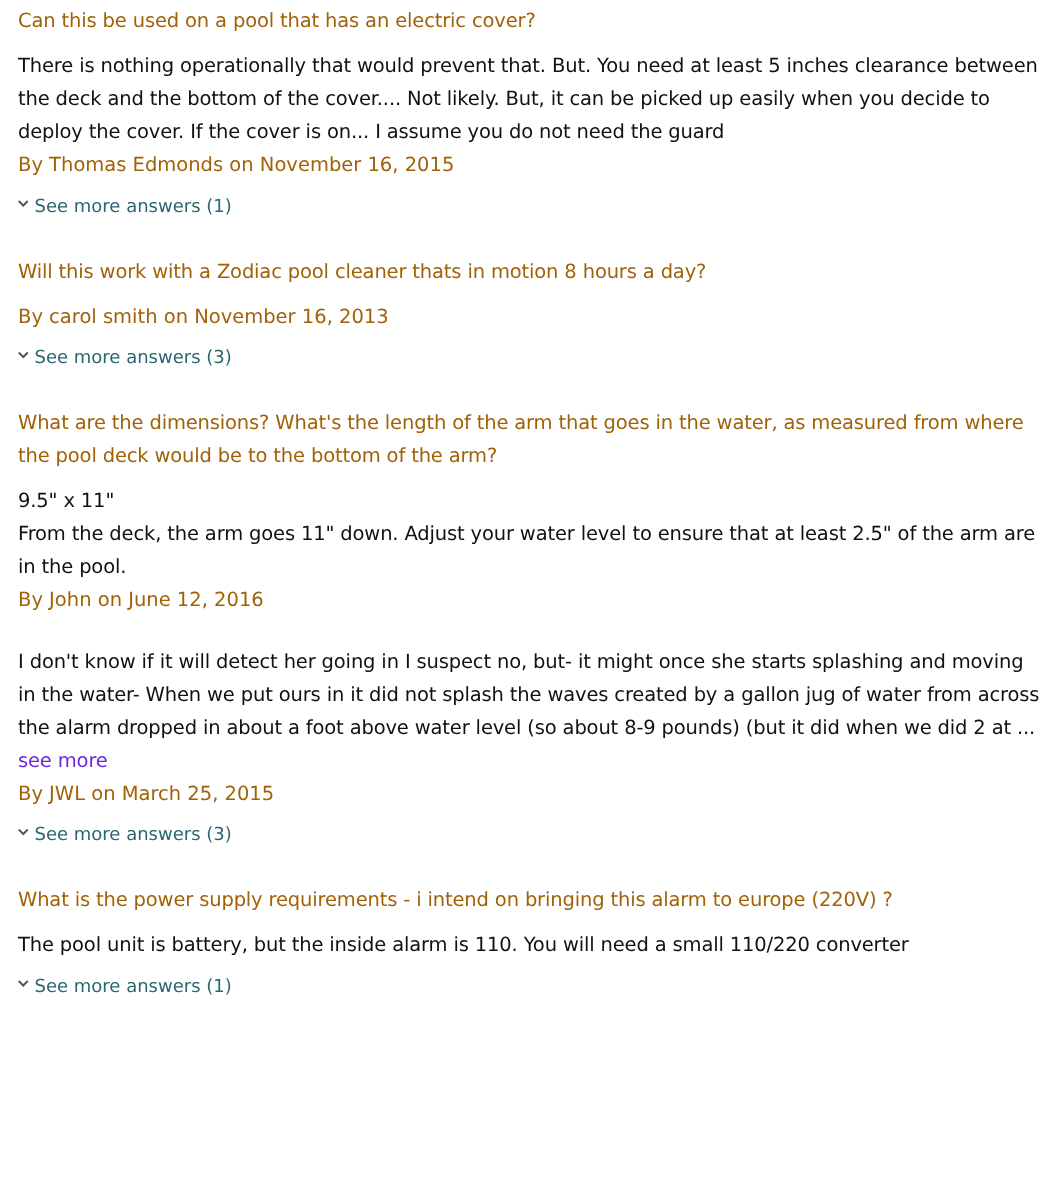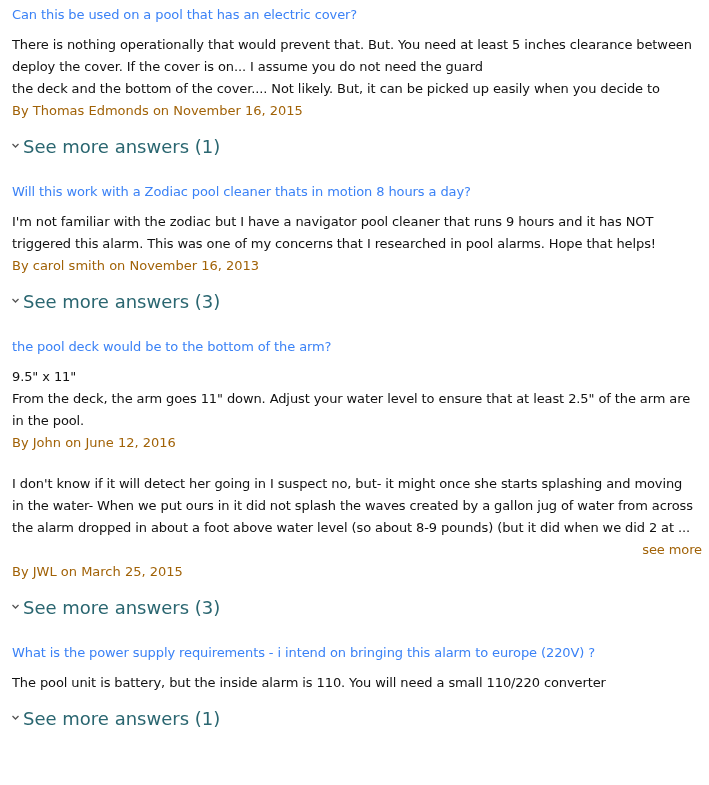--- a/index.html
+++ b/index.html
@@ -16,54 +16,53 @@
     color: #111111;
   }
   .qa-list {
     padding: 0 0 0 12px;
     width: 690px;
   }
   .qa-item {
     margin: 0;
   }
   .question {
-    color: #3b82f6;
+    color: #a16207;
     font-size: 13px;
     line-height: 22px;
     padding-top: 4px;
     margin-bottom: 8px;
     cursor: pointer;
     letter-spacing: -0.1px;
   }
   .answer {
     font-size: 13px;
     line-height: 22px;
     color: #111111;
     letter-spacing: -0.1px;
   }
   .answer-line {
     display: block;
   }
   .see-more-inline {
-    color: #a16207;
+    color: #6d28d9;
     line-height: 22px;
     display: block;
     cursor: pointer;
-    text-align: right;
   }
   .byline {
     color: #a16207;
     font-size: 13px;
     line-height: 22px;
   }
   .more-answers {
     color: #2a6670;
-    font-size: 18px;
+    font-size: 12px;
     line-height: 22px;
-    margin-top: 14px;
+    margin-top: 4px;
     cursor: pointer;
     display: inline-flex;
     align-items: center;
   }
   .chevron {
     display: inline-block;
     width: 7px;
     height: 7px;
     margin-right: 4px;
     margin-top: -3px;
@@ -73,57 +72,54 @@
 </style>
 </head>
 <body>
 
 <div class="qa-list">
 
   <div class="qa-item">
     <div class="question">Can this be used on a pool that has an electric cover?</div>
     <div class="answer">
       <span class="answer-line">There is nothing operationally that would prevent that. But. You need at least 5 inches clearance between</span>
+      <span class="answer-line">the deck and the bottom of the cover.... Not likely. But, it can be picked up easily when you decide to</span>
       <span class="answer-line">deploy the cover. If the cover is on... I assume you do not need the guard</span>
-      <span class="answer-line">the deck and the bottom of the cover.... Not likely. But, it can be picked up easily when you decide to</span>
     </div>
     <div class="byline">By Thomas Edmonds on November 16, 2015</div>
     <div class="more-answers">
       <span class="chevron">
         <svg width="7" height="7" viewBox="0 0 7 7">
             <path d="M0.5 2 L3.5 5 L6.5 2" stroke="#555" stroke-width="1.3" fill="none"></path>
           </svg>
       </span>
       <span>See more answers (1)</span>
     </div>
   </div>
 
   <div class="gap-lg"></div>
 
   <div class="qa-item">
     <div class="question">Will this work with a Zodiac pool cleaner thats in motion 8 hours a day?</div>
-    <div class="answer">
-      <span class="answer-line">I'm not familiar with the zodiac but I have a navigator pool cleaner that runs 9 hours and it has NOT</span>
-      <span class="answer-line">triggered this alarm. This was one of my concerns that I researched in pool alarms. Hope that helps!</span>
-    </div>
     <div class="byline">By carol smith on November 16, 2013</div>
     <div class="more-answers">
       <span class="chevron">
         <svg width="7" height="7" viewBox="0 0 7 7">
             <path d="M0.5 2 L3.5 5 L6.5 2" stroke="#555" stroke-width="1.3" fill="none"></path>
           </svg>
       </span>
       <span>See more answers (3)</span>
     </div>
   </div>
 
   <div class="gap-lg"></div>
 
   <div class="qa-item">
     <div class="question">
+      <span class="answer-line">What are the dimensions? What's the length of the arm that goes in the water, as measured from where</span>
       <span class="answer-line">the pool deck would be to the bottom of the arm?</span>
     </div>
     <div class="answer">
       <span class="answer-line">9.5" x 11"</span>
       <span class="answer-line">From the deck, the arm goes 11" down. Adjust your water level to ensure that at least 2.5" of the arm are</span>
       <span class="answer-line">in the pool.</span>
     </div>
     <div class="byline">By John on June 12, 2016</div>
   </div>
 

